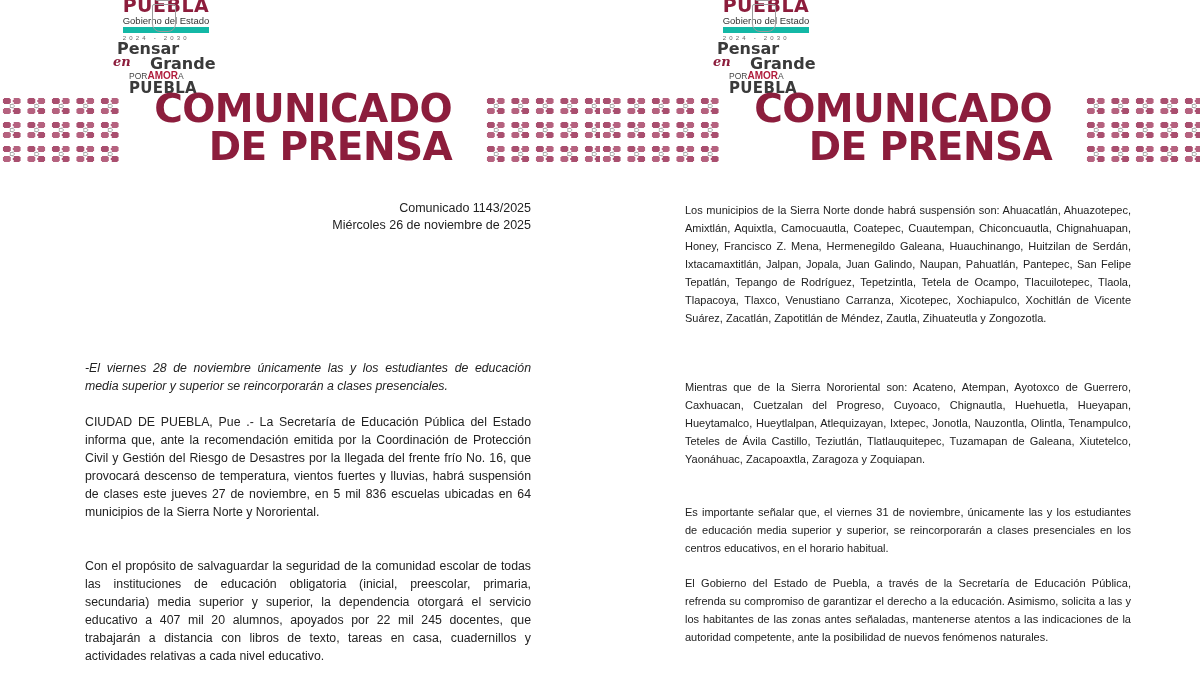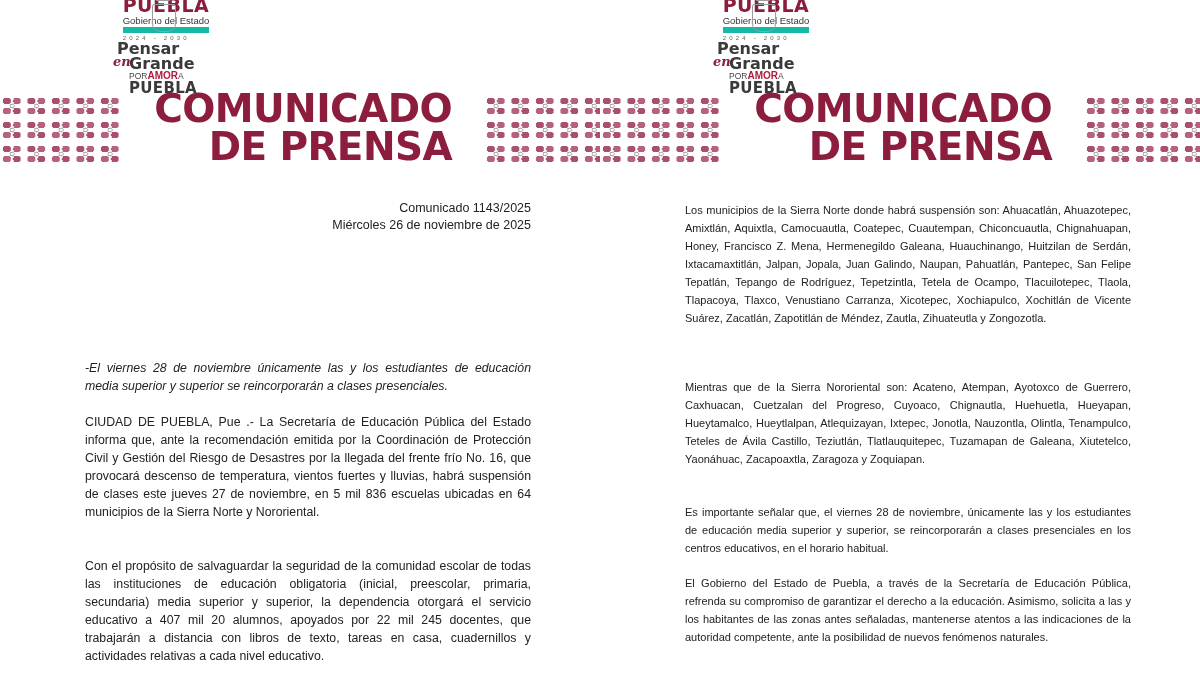--- a/index.html
+++ b/index.html
@@ -15,21 +15,21 @@
   .crest { width: 38px; height: 44px; border: 2px solid #8a8a8a; border-radius: 4px 4px 14px 14px; position: relative; background: #f4f1ee; margin-top: -4px; }
   .crest::before { content: ""; position: absolute; left: 6px; top: 6px; width: 22px; height: 26px; border: 1px solid #9c9c9c; border-radius: 2px 2px 8px 8px; }
   .crest::after { content: ""; position: absolute; left: 9px; bottom: -3px; width: 16px; height: 5px; background: #9c9c9c; border-radius: 3px; }
   .puebla-block { margin-left: 6px; display: flex; flex-direction: column; line-height: 1; }
   .puebla-word { font-family: "DejaVu Sans", sans-serif; font-weight: bold; font-size: 19px; color: #8c1d3c; letter-spacing: 0.5px; margin-top: -4px; }
   .gob-word { font-size: 9.5px; color: #333; border-bottom: 6px solid #14b8a6; padding-bottom: 1px; margin-top: 1px; }
   .years { font-size: 6px; color: #666; letter-spacing: 3.2px; margin-top: 2px; }
   .vsep { width: 1px; height: 26px; background: #bbb; margin: 0 14px; }
   .pensar { display: flex; flex-direction: column; line-height: 0.95; position: relative; width: 100px; }
   .pensar .p1 { font-family: "DejaVu Sans", sans-serif; font-weight: bold; font-size: 16px; color: #3a3a3a; margin-left: 4px; }
-  .pensar .p2 { font-family: "DejaVu Sans", sans-serif; font-weight: bold; font-size: 16px; color: #3a3a3a; margin-left: 16px; }
+  .pensar .p2 { font-family: "DejaVu Sans", sans-serif; font-weight: bold; font-size: 16px; color: #3a3a3a; margin-left: 37px; }
   .pensar .en { position: absolute; left: 0; top: 15px; font-family: "DejaVu Serif", serif; font-style: italic; font-size: 13px; color: #8c1d3c; font-weight: bold; }
   .poramor { display: flex; flex-direction: column; line-height: 1; }
   .poramor .top { font-size: 8.5px; color: #444; }
   .poramor .top b { color: #b01c3c; font-size: 10px; font-weight: bold; }
   .poramor .bottom { font-family: "DejaVu Sans", sans-serif; font-weight: bold; font-size: 15px; color: #3a3a3a; letter-spacing: 0.3px; }
 
   
   .banner { position: absolute; top: 90px; left: 0; width: 600px; height: 80px; }
   .pattern { position: absolute; top: 4px; height: 72px; 
     background-image:
@@ -132,15 +132,15 @@
     <div class="pattern l"></div>
     <div class="banner-title">
       <span class="l1">COMUNICADO</span>
       <span class="l2">DE PRENSA</span>
     </div>
     <div class="pattern r"></div>
   </div>
 
   <p class="rp rp1">Los municipios de la Sierra Norte donde habrá suspensión son: Ahuacatlán, Ahuazotepec, Amixtlán, Aquixtla, Camocuautla, Coatepec, Cuautempan, Chiconcuautla, Chignahuapan, Honey, Francisco Z. Mena, Hermenegildo Galeana, Huauchinango, Huitzilan de Serdán, Ixtacamaxtitlán, Jalpan, Jopala, Juan Galindo, Naupan, Pahuatlán, Pantepec, San Felipe Tepatlán, Tepango de Rodríguez, Tepetzintla, Tetela de Ocampo, Tlacuilotepec, Tlaola, Tlapacoya, Tlaxco, Venustiano Carranza, Xicotepec, Xochiapulco, Xochitlán de Vicente Suárez, Zacatlán, Zapotitlán de Méndez, Zautla, Zihuateutla y Zongozotla.</p>
   <p class="rp rp2">Mientras que de la Sierra Nororiental son: Acateno, Atempan, Ayotoxco de Guerrero, Caxhuacan, Cuetzalan del Progreso, Cuyoaco, Chignautla, Huehuetla, Hueyapan, Hueytamalco, Hueytlalpan, Atlequizayan, Ixtepec, Jonotla, Nauzontla, Olintla, Tenampulco, Teteles de Ávila Castillo, Teziutlán, Tlatlauquitepec, Tuzamapan de Galeana, Xiutetelco, Yaonáhuac, Zacapoaxtla, Zaragoza y Zoquiapan.</p>
-  <p class="rp rp3">Es importante señalar que, el viernes 28 de noviembre, únicamente las y los estudiantes de educación media superior y superior, se reincorporarán a clases presenciales en los centros educativos, en el horario habitual.</p>
+  <p class="rp rp3">Es importante señalar que, el viernes 31 de noviembre, únicamente las y los estudiantes de educación media superior y superior, se reincorporarán a clases presenciales en los centros educativos, en el horario habitual.</p>
   <p class="rp rp4">El Gobierno del Estado de Puebla, a través de la Secretaría de Educación Pública, refrenda su compromiso de garantizar el derecho a la educación. Asimismo, solicita a las y los habitantes de las zonas antes señaladas, mantenerse atentos a las indicaciones de la autoridad competente, ante la posibilidad de nuevos fenómenos naturales.</p>
 </div>
 
 </body></html>

